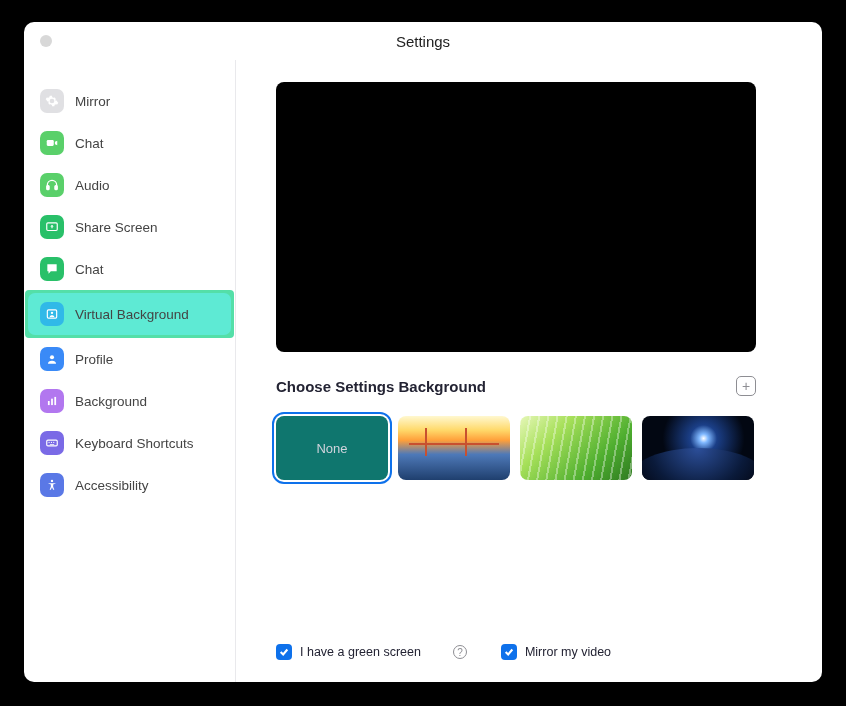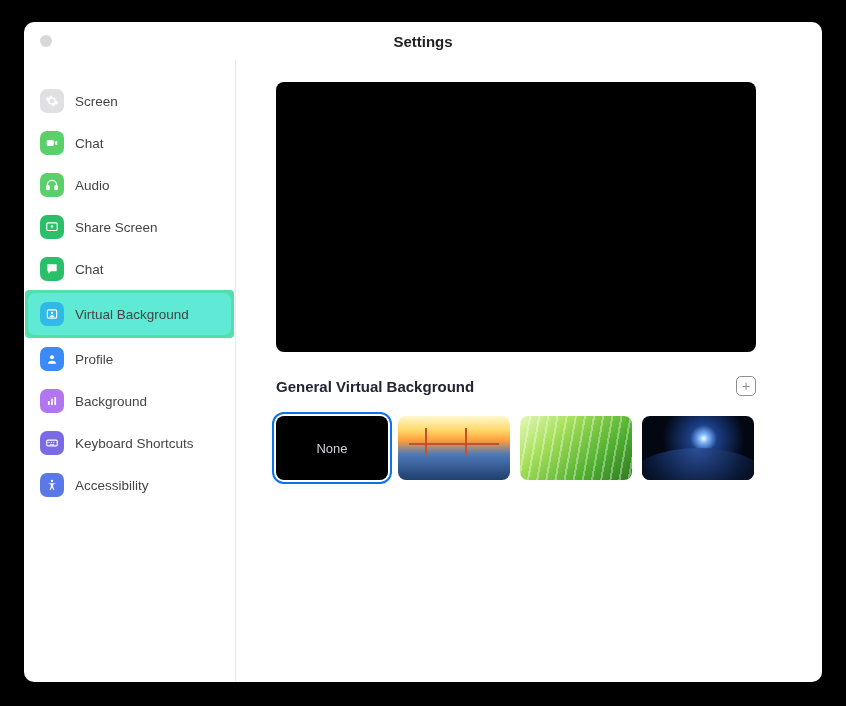--- a/index.html
+++ b/index.html
@@ -34,21 +34,21 @@
     left: 16px;
     display: flex;
     gap: 8px;
     align-items: center;
   }
   .traffic-dot {
     width: 12px; height: 12px; border-radius: 50%;
     background: #d8d8d8;
   }
   .title {
-    font-weight: 700;
+    font-weight: 400;
     font-size: 15px;
     color: #222;
   }
   .body {
     flex: 1;
     display: flex;
     min-height: 0;
   }
   .sidebar {
     width: 212px;
@@ -129,21 +129,21 @@
     overflow: hidden;
     cursor: pointer;
     position: relative;
     flex:0 0 auto;
   }
   .thumb.selected {
     outline: 2px solid #0e71eb;
     outline-offset: 2px;
   }
   .thumb-none {
-    background: #000000;
+    background: #0f766e;
     display:flex;align-items:center;justify-content:center;
     color:#d0d3dc; font-size:13px;
   }
   .thumb-bridge {
     background: linear-gradient(180deg,#fff8d0 0%,#ffd96a 22%,#ff9f3a 38%,#4e79b8 60%,#1f3f6e 100%);
     position:relative;
   }
   .thumb-bridge::before{
     content:"";position:absolute;left:10%;right:10%;top:42%;height:2px;background:#c8502f;
   }
@@ -207,21 +207,21 @@
   <div class="body">
     <nav class="sidebar">
       <ul class="side-list" id="side-list">
           <li>
             <div class="side-item">
               <span class="icon-box" style="background: rgb(224, 224, 227);">
                 <svg class="icon-sm" viewBox="0 0 24 24" fill="#fff">
                   <path d="M12 8a4 4 0 100 8 4 4 0 000-8zm9 4a7 7 0 01-.1 1.2l2 1.6-2 3.4-2.4-.8a7 7 0 01-2 1.2l-.4 2.4h-4l-.4-2.4a7 7 0 01-2-1.2l-2.4.8-2-3.4 2-1.6A7 7 0 013 12a7 7 0 01.1-1.2l-2-1.6 2-3.4 2.4.8a7 7 0 012-1.2L8 3h4l.4 2.4a7 7 0 012 1.2l2.4-.8 2 3.4-2 1.6A7 7 0 0121 12z"></path>
                 </svg>
               </span>
-              <span>Screen</span>
+              <span>Mirror</span>
             </div>
           </li>
           <li>
             <div class="side-item">
               <span class="icon-box" style="background: rgb(90, 208, 106);">
                 <svg class="icon-sm" viewBox="0 0 24 24" fill="#fff">
                   <rect x="3" y="7" width="12" height="10" rx="2"></rect>
                   <path d="M17 10l4-2v8l-4-2z"></path>
                 </svg>
               </span>
@@ -323,30 +323,51 @@
               <span>Accessibility</span>
             </div>
           </li>
         </ul>
     </nav>
 
     <main class="content">
       <div class="preview"></div>
 
       <div class="section-head">
-        <div class="section-title">General Virtual Background</div>
+        <div class="section-title">Choose Settings Background</div>
         <div class="add-btn">
           <span>+</span>
         </div>
       </div>
 
       <div class="thumbs">
         <div class="thumb thumb-none selected">
           <span>None</span>
         </div>
         <div class="thumb thumb-bridge"></div>
         <div class="thumb thumb-grass"></div>
         <div class="thumb thumb-space"></div>
       </div>
 
+      <div class="footer-opts">
+        <label class="chk">
+          <span class="chkbox">
+            <svg viewBox="0 0 12 12">
+                <polyline points="2,6 5,9 10,3"></polyline>
+              </svg>
+          </span>
+          <span>I have a green screen</span>
+        </label>
+        <span class="help">
+          <span>?</span>
+        </span>
+        <label class="chk">
+          <span class="chkbox">
+            <svg viewBox="0 0 12 12">
+                <polyline points="2,6 5,9 10,3"></polyline>
+              </svg>
+          </span>
+          <span>Mirror my video</span>
+        </label>
+      </div>
     </main>
   </div>
 </div>
 
 </body></html>

